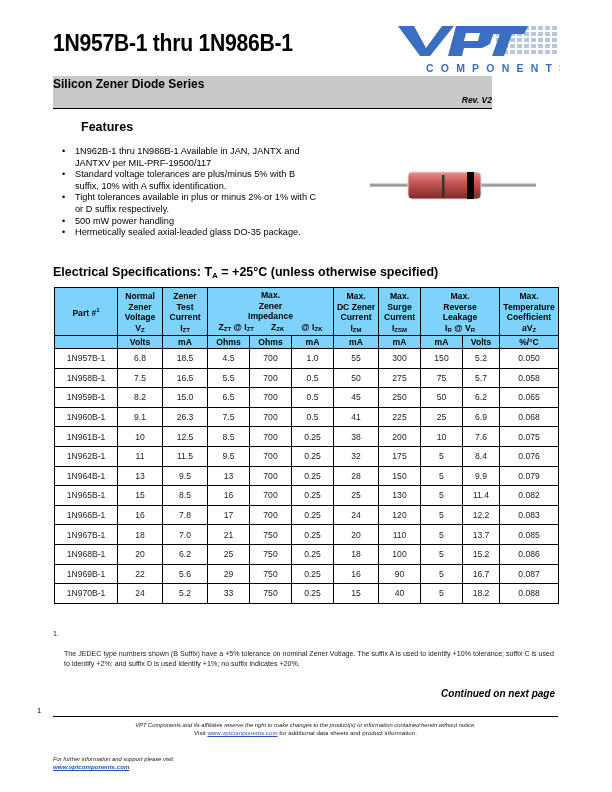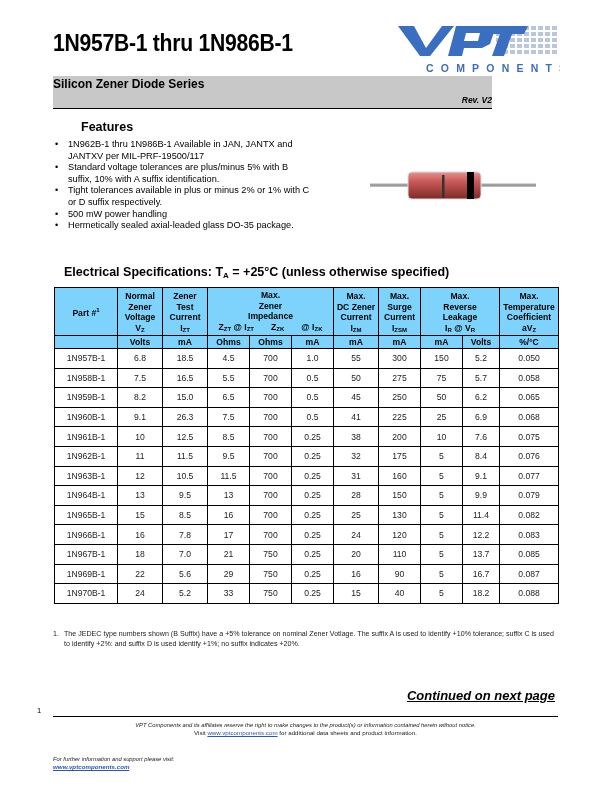--- a/index.html
+++ b/index.html
@@ -3,37 +3,37 @@
 <meta charset="utf-8">
 <style>
   html, body { margin:0; padding:0; background:#fff; }
   body { width:612px; height:792px; position:relative; overflow:hidden; font-family:"Liberation Sans", sans-serif; color:#000; }
   .title { position:absolute; left:53px; top:30px; font-size:23px; font-weight:bold; letter-spacing:-0.3px; transform:scaleX(0.92); transform-origin:left top; white-space:nowrap; }
   .logo { position:absolute; left:396px; top:24px; width:164px; height:52px; }
   .band { position:absolute; left:53px; top:76px; width:439px; height:32px; background:#c8c8c8; border-bottom:1.5px solid #000; }
   .band .sub { position:absolute; left:0; top:1px; font-size:12px; font-weight:bold; }
   .band .rev { position:absolute; right:0; top:19px; font-size:8.5px; font-weight:bold;font-style:italic; }
   .features-h { position:absolute; left:53px; top:120px; font-size:12.5px; font-weight:bold;padding-left:28px; }
-  ul.features { position:absolute; left:53px; top:138px; width:260px; margin:1px; padding:0; list-style:none; font-size:9.2px; line-height:11.6px; }
+  ul.features { position:absolute; left:53px; top:138px; width:260px; margin:8px; padding:0; list-style:none; font-size:9.2px; line-height:11.6px; }
   ul.features li { position:relative; padding-left:14px; }
   ul.features li:before { content:"•"; position:absolute; left:1px; top:0; }
   .diode { position:absolute; left:370px; top:155px; width:200px; height:50px; }
-  .spec-h { position:absolute; left:64px; top:265px; font-size:12.5px; font-weight:bold; white-space:nowrap; }
+  .spec-h { position:absolute; left:53px; top:265px; font-size:12.5px; font-weight:bold; white-space:nowrap; }
   .spec-h sub { font-size:8px; vertical-align:-2px; }
   table.spec { position:absolute; left:54px; top:287px; border-collapse:collapse; font-size:8.6px; }
   table.spec td, table.spec th { border:1px solid #000; text-align:center; padding:0; }
   table.spec th { background:#7dd3fc; font-weight:bold; line-height:10.4px; vertical-align:bottom; }
   table.spec tr.units th { height:12px; vertical-align:middle;margin-top:20px; }
   table.spec tr.data td { height:18.6px; color:#222; }
   .hdr-sub { font-size:6px; vertical-align:-1px; }
   .imp-row { display:flex; justify-content:space-around; padding:0 2px 1px 2px; }
   .footnote { position:absolute; left:53px; top:629px; width:505px; font-size:7.1px; line-height:10px; color:#222; }
   .footnote .num { position:absolute; left:0; }
-  .footnote .txt { padding-left:11px; display:block; }
-  .continued { position:absolute; right:57px; top:688px; font-size:13px; font-weight:bold; font-style:italic;text-decoration:underline; }
+  .footnote .txt { padding-left:11px; display:block;margin-top:20px; }
+  .continued { position:absolute; right:57px; top:688px; font-size:10px; font-weight:bold; font-style:italic; }
   .pagenum { position:absolute; left:37px; top:706px; font-size:7.5px; }
   .footer-rule { position:absolute; left:53px; top:716px; width:505px; border-top:1px solid #000; }
   .disclaimer { position:absolute; left:53px; top:721px; width:505px; text-align:center; font-size:5.8px; font-style:italic; color:#222; line-height:8.5px; }
   .visit { position:absolute; left:53px; top:729px; width:505px; text-align:center; font-size:6.2px; color:#222; }
   a.lnk { color:#2a55b8; text-decoration:underline; }
   .support { position:absolute; left:53px; top:755px; font-size:5.8px; font-style:italic; color:#222; line-height:8px; }
   .support a { font-style:italic; font-weight:bold; font-size:6.2px; }
 </style>
 </head>
 <body>
@@ -250,33 +250,20 @@
         <td>9.5</td>
         <td>700</td>
         <td>0.25</td>
         <td>32</td>
         <td>175</td>
         <td>5</td>
         <td>8.4</td>
         <td>0.076</td>
       </tr>
       <tr class="data">
-        <td>1N963B-1</td>
-        <td>12</td>
-        <td>10.5</td>
-        <td>11.5</td>
-        <td>700</td>
-        <td>0.25</td>
-        <td>31</td>
-        <td>160</td>
-        <td>5</td>
-        <td>9.1</td>
-        <td>0.077</td>
-      </tr>
-      <tr class="data">
         <td>1N964B-1</td>
         <td>13</td>
         <td>9.5</td>
         <td>13</td>
         <td>700</td>
         <td>0.25</td>
         <td>28</td>
         <td>150</td>
         <td>5</td>
         <td>9.9</td>
@@ -313,20 +300,33 @@
         <td>18</td>
         <td>7.0</td>
         <td>21</td>
         <td>750</td>
         <td>0.25</td>
         <td>20</td>
         <td>110</td>
         <td>5</td>
         <td>13.7</td>
         <td>0.085</td>
+      </tr>
+      <tr class="data">
+        <td>1N968B-1</td>
+        <td>20</td>
+        <td>6.2</td>
+        <td>25</td>
+        <td>750</td>
+        <td>0.25</td>
+        <td>18</td>
+        <td>100</td>
+        <td>5</td>
+        <td>15.2</td>
+        <td>0.086</td>
       </tr>
       <tr class="data">
         <td>1N969B-1</td>
         <td>22</td>
         <td>5.6</td>
         <td>29</td>
         <td>750</td>
         <td>0.25</td>
         <td>16</td>
         <td>90</td>

